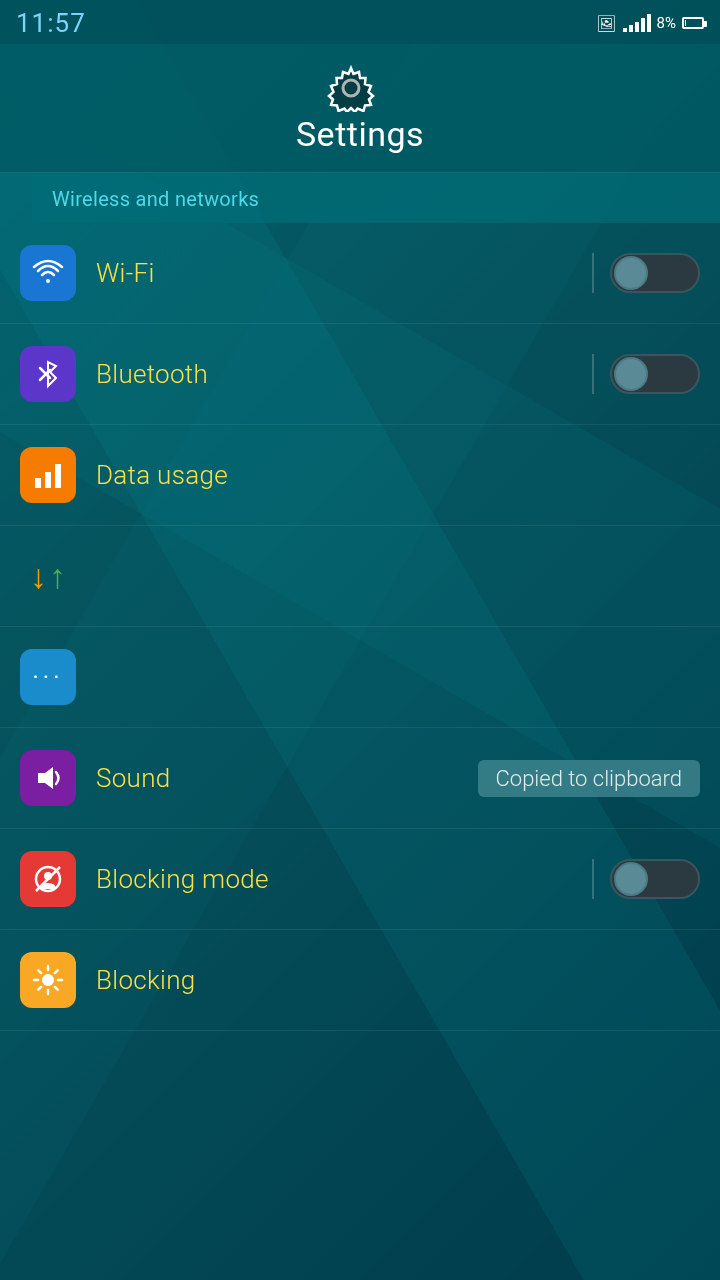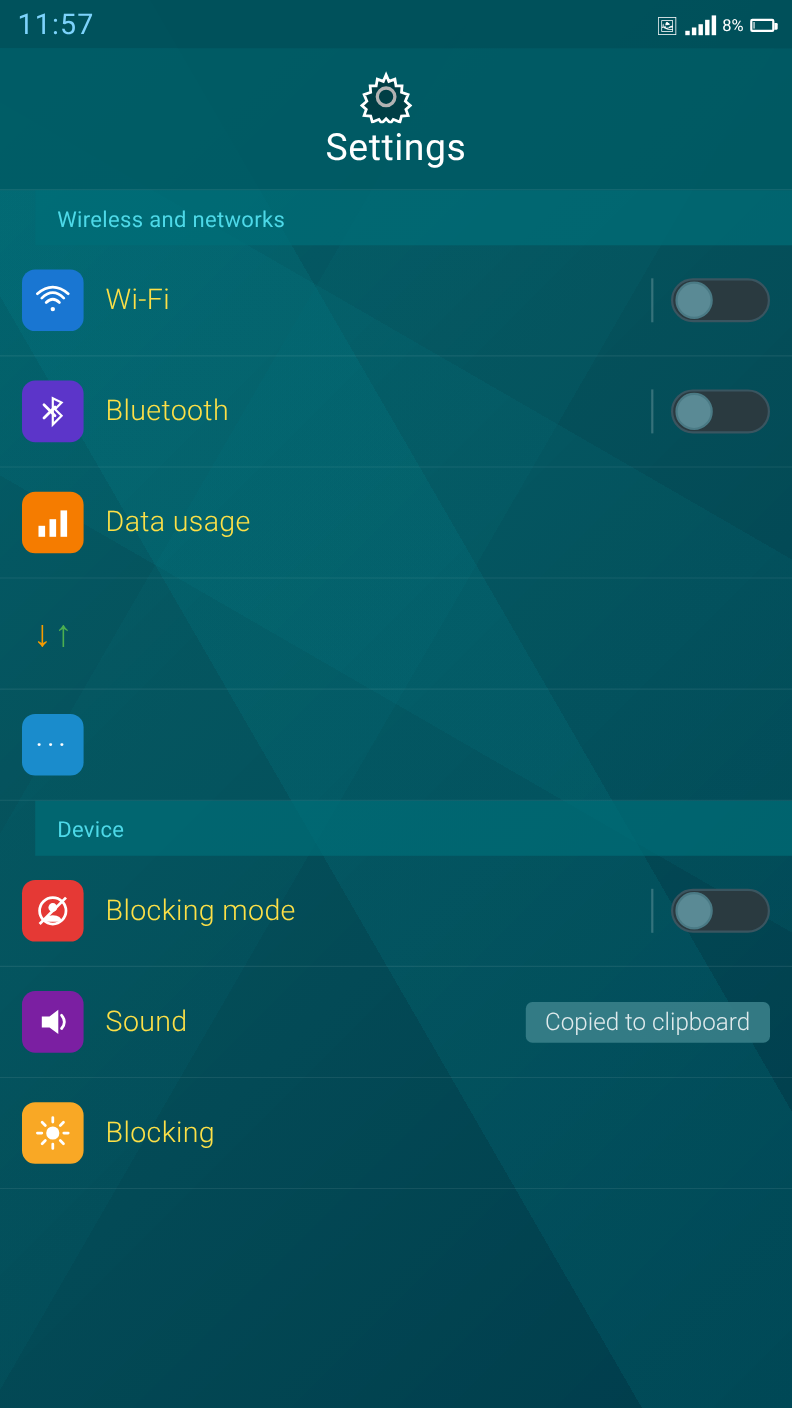--- a/index.html
+++ b/index.html
@@ -369,22 +369,32 @@
       <span class="arrow-up">↑</span>
     </div>
   </div>
 
   <div class="settings-item">
     <div class="item-icon icon-more">
       <span class="dots-icon">···</span>
     </div>
   </div>
 
-  <div class="section-header">
-    <span>Device</span>
+
+  <div class="settings-item">
+    <div class="item-icon icon-sound">
+      <svg width="30" height="30" viewBox="0 0 30 30" fill="white">
+        <polygon points="5,10 12,10 20,4 20,26 12,20 5,20" fill="white"></polygon>
+        <path d="M23 9 Q28 15 23 21" stroke="white" stroke-width="2.5" fill="none" stroke-linecap="round"></path>
+      </svg>
+    </div>
+    <div class="sound-item-content">
+      <span class="item-label">Sound</span>
+      <span class="clipboard-toast">Copied to clipboard</span>
+    </div>
   </div>
 
   <div class="settings-item">
     <div class="item-icon icon-blocking">
       <svg width="32" height="32" viewBox="0 0 32 32" fill="white">
         <circle cx="16" cy="16" r="12" stroke="white" stroke-width="2.5" fill="none"></circle>
         <circle cx="16" cy="13" r="4" fill="white"></circle>
         <path d="M8 26 Q8 20 16 20 Q24 20 24 26" fill="white"></path>
         <line x1="4" y1="28" x2="28" y2="4" stroke="white" stroke-width="2.5"></line>
       </svg>
@@ -392,33 +402,20 @@
     <span class="item-label">Blocking mode</span>
     <div class="toggle-container">
       <div class="toggle-divider"></div>
       <div class="toggle">
         <div class="toggle-thumb"></div>
       </div>
     </div>
   </div>
 
   <div class="settings-item">
-    <div class="item-icon icon-sound">
-      <svg width="30" height="30" viewBox="0 0 30 30" fill="white">
-        <polygon points="5,10 12,10 20,4 20,26 12,20 5,20" fill="white"></polygon>
-        <path d="M23 9 Q28 15 23 21" stroke="white" stroke-width="2.5" fill="none" stroke-linecap="round"></path>
-      </svg>
-    </div>
-    <div class="sound-item-content">
-      <span class="item-label">Sound</span>
-      <span class="clipboard-toast">Copied to clipboard</span>
-    </div>
-  </div>
-
-  <div class="settings-item">
     <div class="item-icon icon-display">
       <svg width="32" height="32" viewBox="0 0 32 32" fill="white">
         <circle cx="16" cy="16" r="6" fill="white"></circle>
         <path d="M16 2 L16 6 M16 26 L16 30 M2 16 L6 16 M26 16 L30 16 M6.3 6.3 L9.2 9.2 M22.8 22.8 L25.7 25.7 M25.7 6.3 L22.8 9.2 M9.2 22.8 L6.3 25.7" stroke="white" stroke-width="2.5" stroke-linecap="round"></path>
       </svg>
     </div>
     <span class="item-label">Blocking</span>
   </div>
 
 </div>

